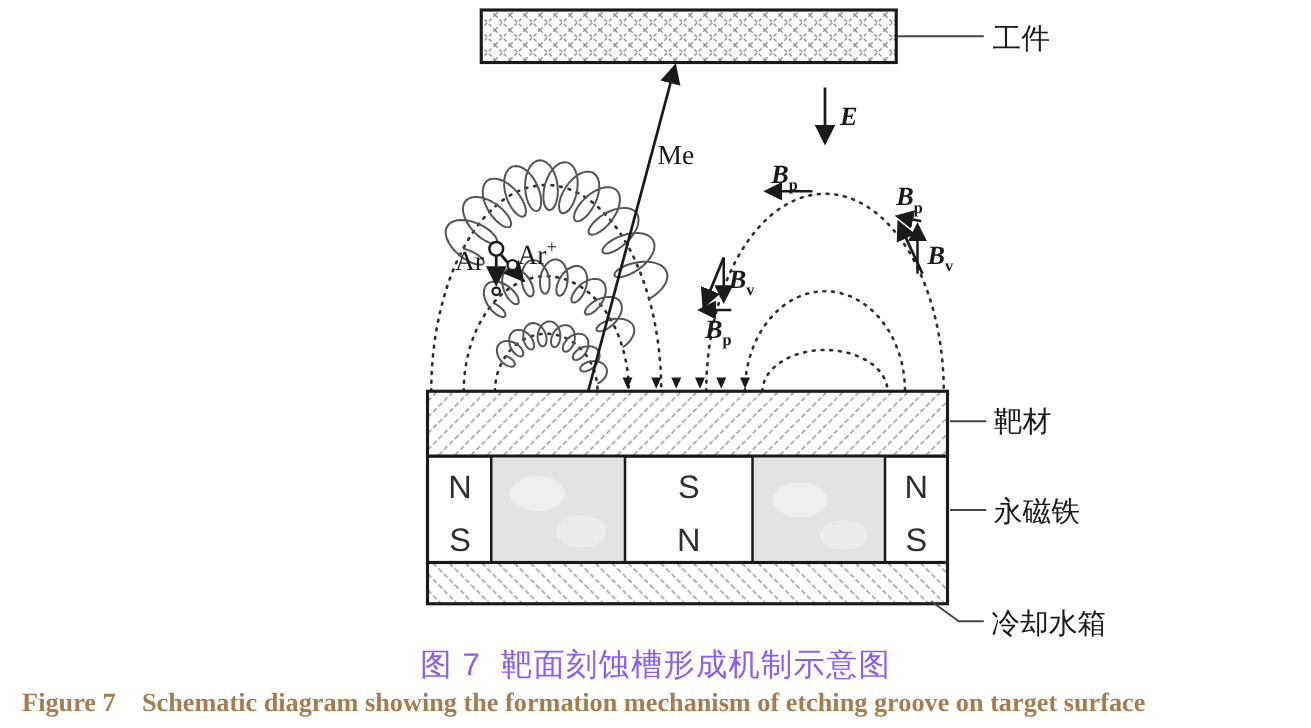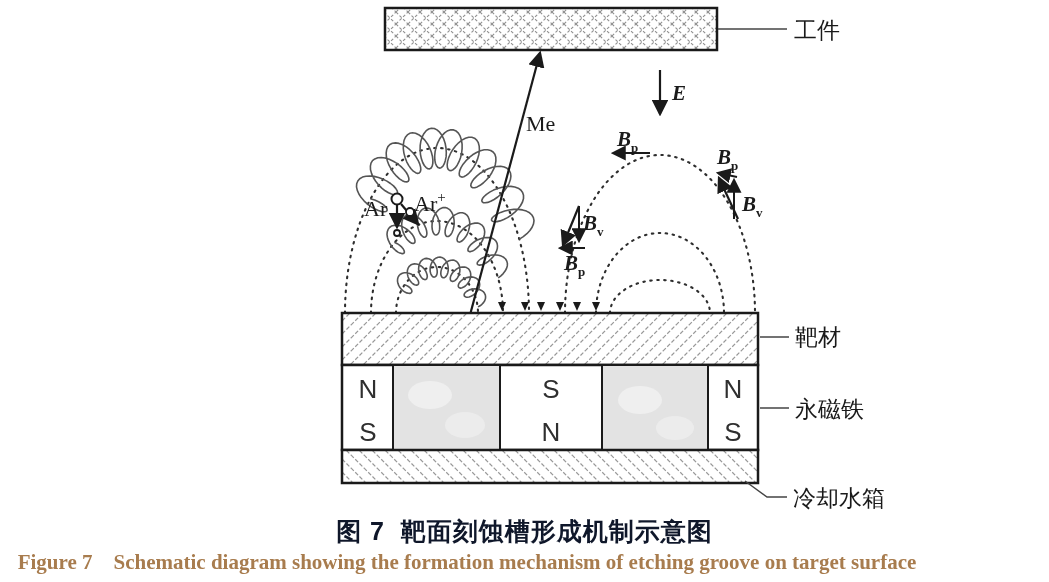--- a/index.html
+++ b/index.html
@@ -1,21 +1,21 @@
 <!DOCTYPE html>
 <html><head>
 <meta charset="utf-8">
 <style>
   html,body{margin:0;padding:0;background:#ffffff;}
   .stage{position:relative;width:1049px;height:582px;background:#fff;overflow:hidden;
          font-family:"Liberation Sans",sans-serif;}
   svg{position:absolute;left:0;top:0;}
   .cap-zh{position:absolute;left:0;top:515px;width:1049px;text-align:center;
-          font-family:"Liberation Sans",sans-serif;font-weight:bold;font-size:25px;
-          letter-spacing:1px;white-space:pre;color:#0f172a;}
+          font-family:"Liberation Sans",sans-serif;font-weight:normal;font-size:25px;
+          letter-spacing:1px;white-space:pre;color:#8b5cf6;}
   .cap-en{position:absolute;left:0;top:550px;width:934px;text-align:center;
           font-family:"Liberation Serif",serif;font-weight:bold;font-size:21px;
           white-space:pre;color:#a87c4e;}
   .watermark{position:absolute;left:509px;top:505px;
           font-family:"Liberation Sans",sans-serif;font-size:45px;font-weight:400;
           letter-spacing:2px;color:#000;line-height:1.05;}
   text{fill:#1a1a1a;}
   .cjk{font-size:23px;font-family:"Liberation Sans",sans-serif;}
   .pole{font-size:26px;font-family:"Liberation Sans",sans-serif;fill:#2f2f2f;}
   .sym{font-family:"Liberation Serif",serif;font-style:italic;font-weight:bold;font-size:21px;}

